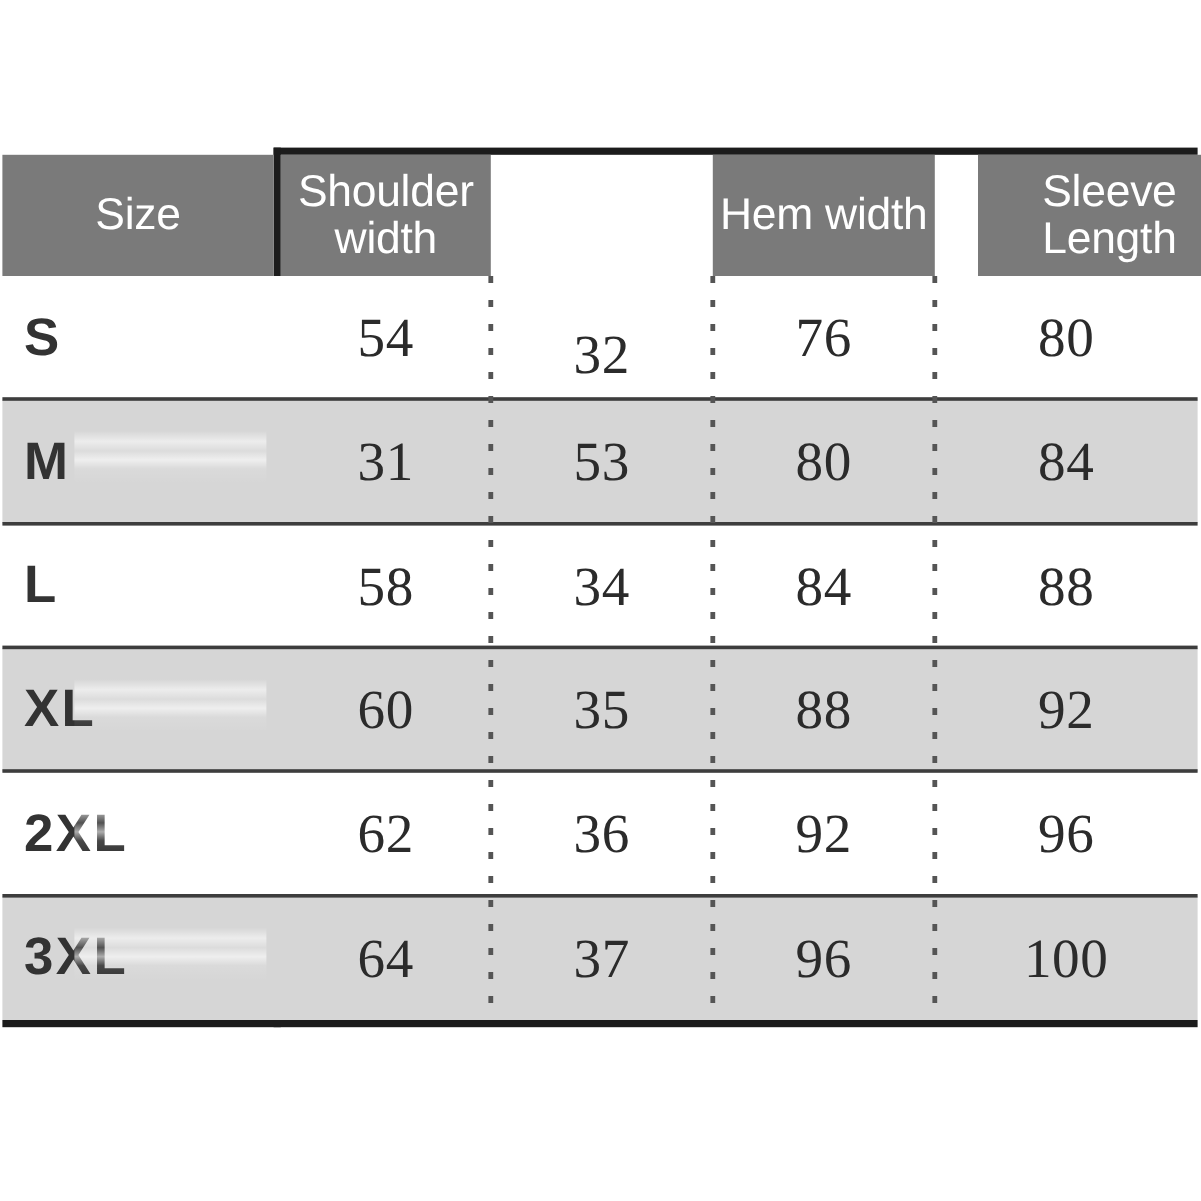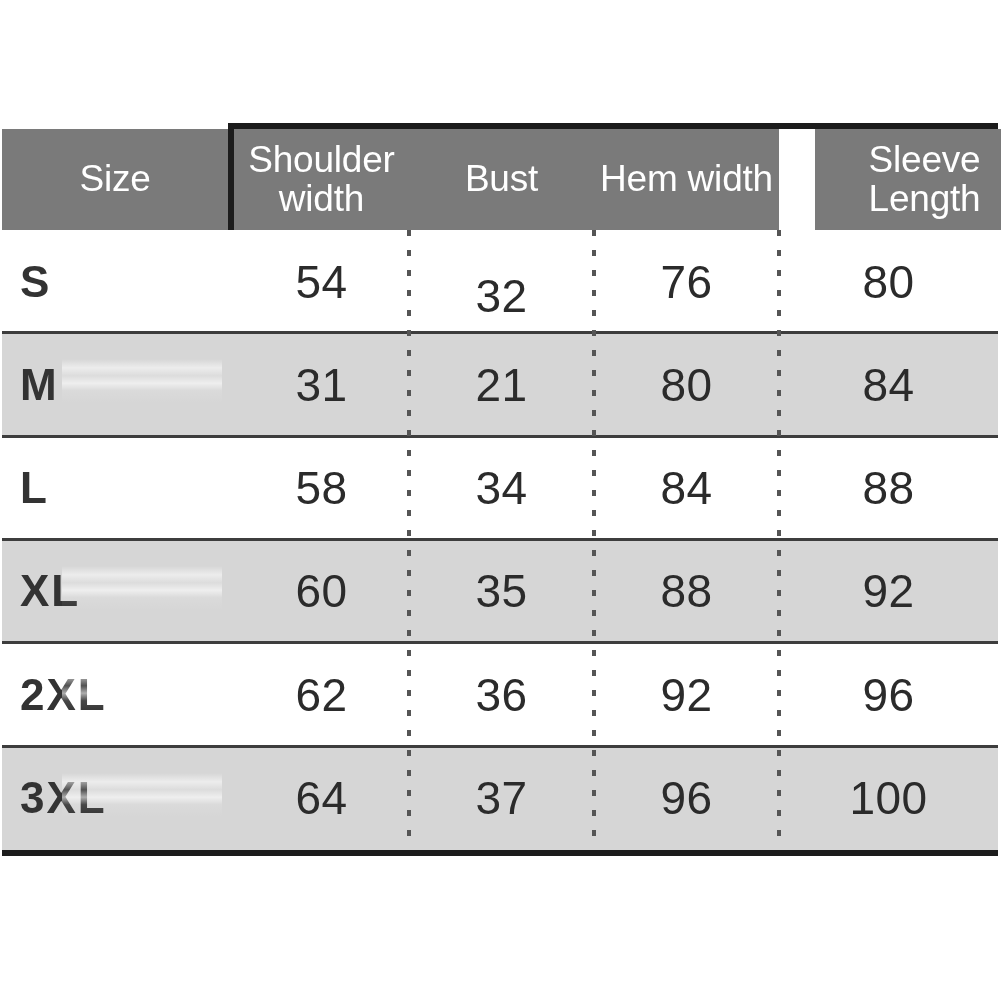--- a/index.html
+++ b/index.html
@@ -127,20 +127,21 @@
   .val-cell {
     position: absolute;
     height: 103px;
     display: flex;
     align-items: center;
     justify-content: center;
     box-sizing: border-box;
     font-size: 46px;
     color: #2b2b2b;
     letter-spacing: 0.5px;
+    font-family: Liberation Serif, serif;
   }
   .c0 { left: 234px; width: 175px; }
   .c1 { left: 409px; width: 185px; }
   .c2 { left: 594px; width: 185px; }
   .c3 { left: 779px; width: 219px; }
 
   
   .dotsep {
     position: absolute;
     top: 230px;
@@ -163,23 +164,20 @@
   <div id="frame-line-top"></div>
   <div id="frame-line-left"></div>
   <div id="frame-line-bottom"></div>
 
   <div class="hdr" id="hdr-size">
     <span>Size</span>
   </div>
   <div class="hdr" id="hdr-shoulder">
     <span>Shoulder width</span>
   </div>
-  <div class="hdr" id="hdr-bust">
-    <span>Bust</span>
-  </div>
   <div class="hdr" id="hdr-hem">
     <span>Hem width</span>
   </div>
   <div class="hdr" id="hdr-sleeve">
     <span>Sleeve Length</span>
   </div>
 
   <div id="rows-host">
       <div class="row-band plain" style="top: 230px;"></div>
       <div class="size-cell" style="top: 230px;">
@@ -201,21 +199,21 @@
       <div class="row-band alt" style="top: 333.3px;"></div>
       <div class="row-rule" style="top: 331.3px;"></div>
       <div class="size-cell" style="top: 333.3px;">
         <span>M</span>
       </div>
       <div class="size-ghost" style="left: 62px; top: 359.3px;"></div>
       <div class="val-cell c0" style="top: 333.3px;">
         <span>31</span>
       </div>
       <div class="val-cell c1" style="top: 333.3px;">
-        <span>21</span>
+        <span>53</span>
       </div>
       <div class="val-cell c2" style="top: 333.3px;">
         <span>80</span>
       </div>
       <div class="val-cell c3" style="top: 333.3px;">
         <span>84</span>
       </div>
       <div class="row-band plain" style="top: 436.6px;"></div>
       <div class="row-rule" style="top: 434.6px;"></div>
       <div class="size-cell" style="top: 436.6px;">

